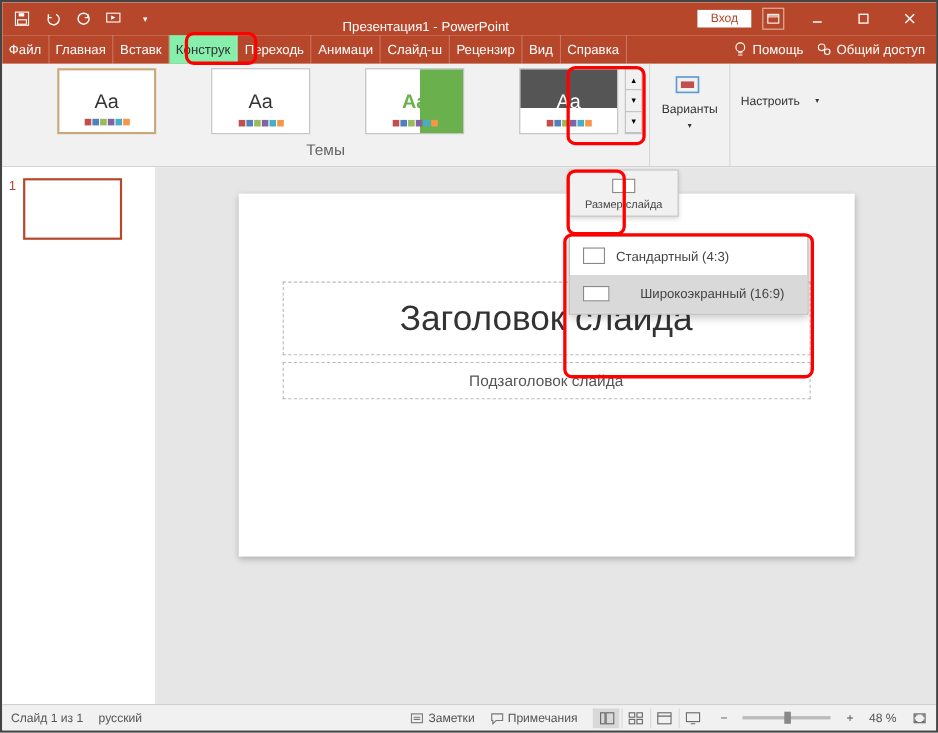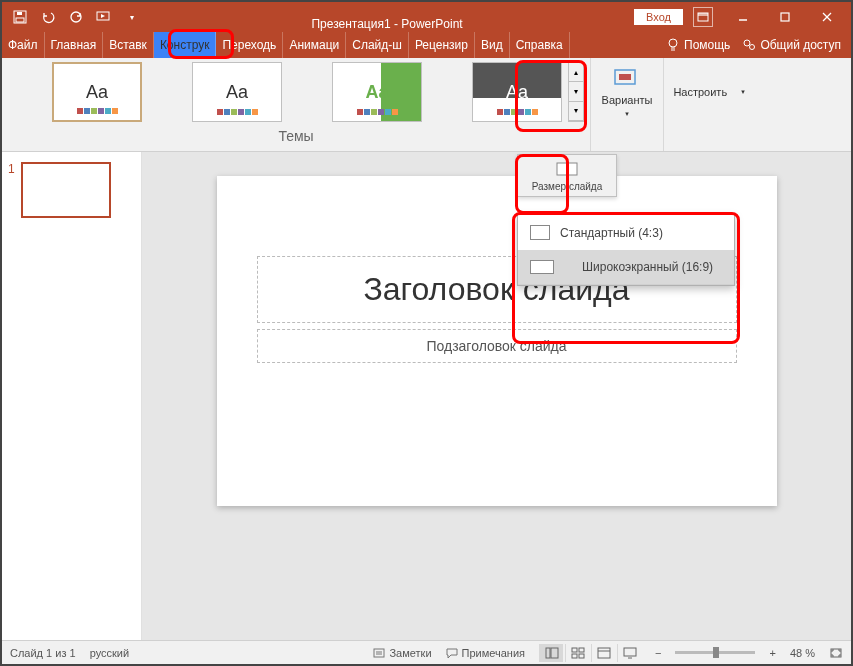--- a/index.html
+++ b/index.html
@@ -11,21 +11,21 @@
 .qat-item { width: 16px; height: 16px; display: flex; align-items: center; justify-content: center; }
 .title-text { flex: 1; text-align: center; margin-top: 14px; }
 .win-right { display: flex; gap: 2px; align-items: center; }
 .signin-btn { background: #fff; color: #B7472A; padding: 2px 12px; font-size: 11px; margin-right: 8px; }
 .winbtn { width: 40px; height: 28px; display: flex; align-items: center; justify-content: center; }
 .ribbon-disp { width: 20px; height: 20px; border: 1px solid rgba(255,255,255,0.6); margin-right: 8px; display:flex; align-items:center; justify-content:center; }
 
 
 .tabs { height: 26px; background: #B7472A; color: #fff; display: flex; align-items: stretch; font-size: 12px; }
 .tab { padding: 0 6px; display: flex; align-items: center; border-right: 1px solid rgba(255,255,255,0.25); cursor: pointer; }
-.tab.active { background: #3b82f6; color: #333; position: relative; }
+.tab.active { background: #86efac; color: #333; position: relative; }
 .tabs-right { margin-left: auto; display: flex; align-items: center; gap: 12px; padding-right: 10px; }
 .help-item { display: flex; align-items: center; gap: 4px; }
 
 
 .ribbon { height: 94px; background: #F1F1F1; border-bottom: 1px solid #d0d0d0; display: flex; }
 .theme-group { flex: 0 0 auto; padding: 4px 6px 0 6px; border-right: 1px solid #d8d8d8; display:flex; flex-direction:column; }
 .themes-row { display: flex; gap: 6px; }
 .theme-thumb { width: 90px; height: 60px; background: #fff; border: 1px solid #c0c0c0; display:flex; flex-direction:column; align-items:center; justify-content:center; position:relative; cursor:pointer;margin-left:44px; }
 .theme-thumb.active { border: 2px solid #c9a97a; }
 .theme-aa { font-size: 18px; font-weight: 300; }

